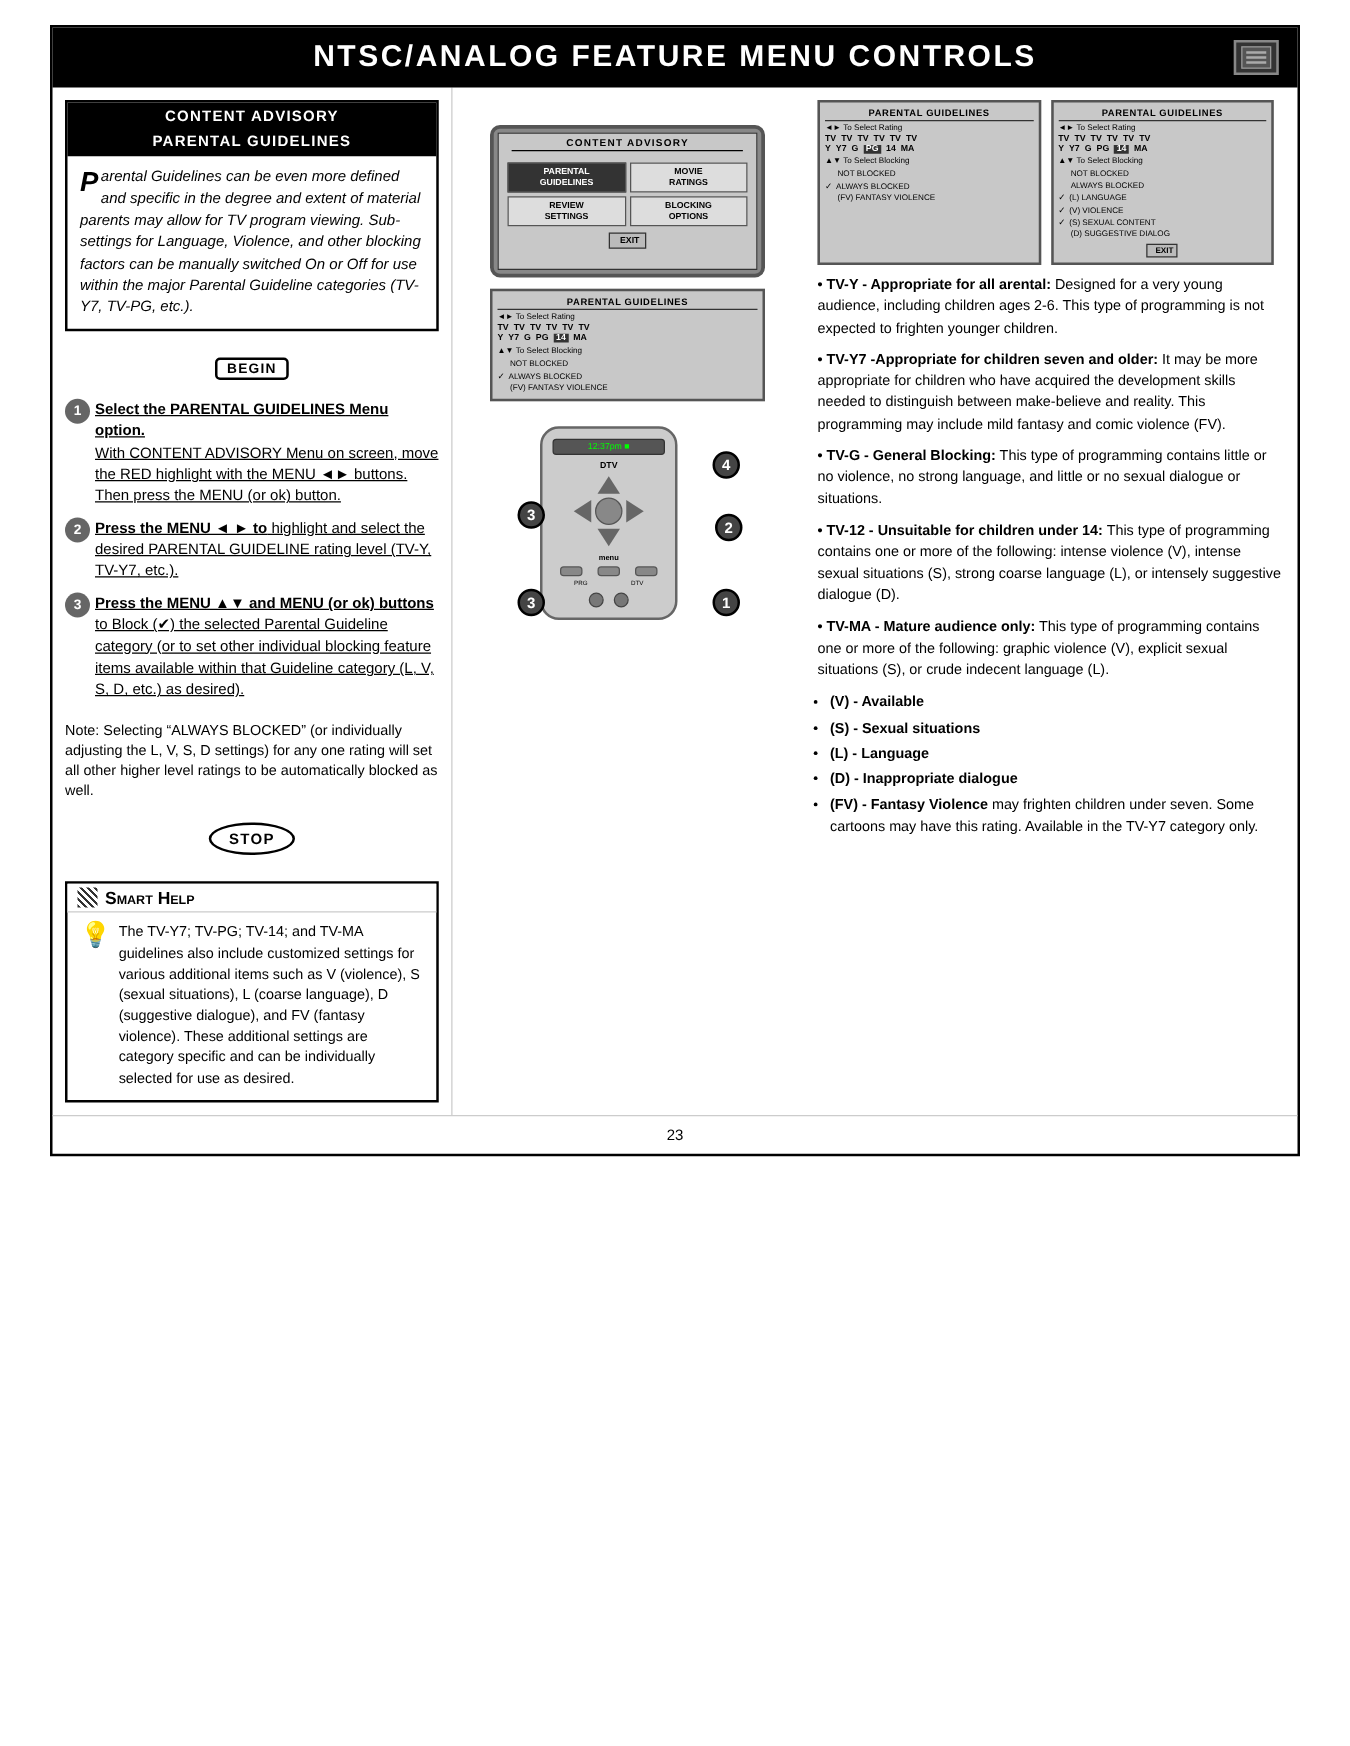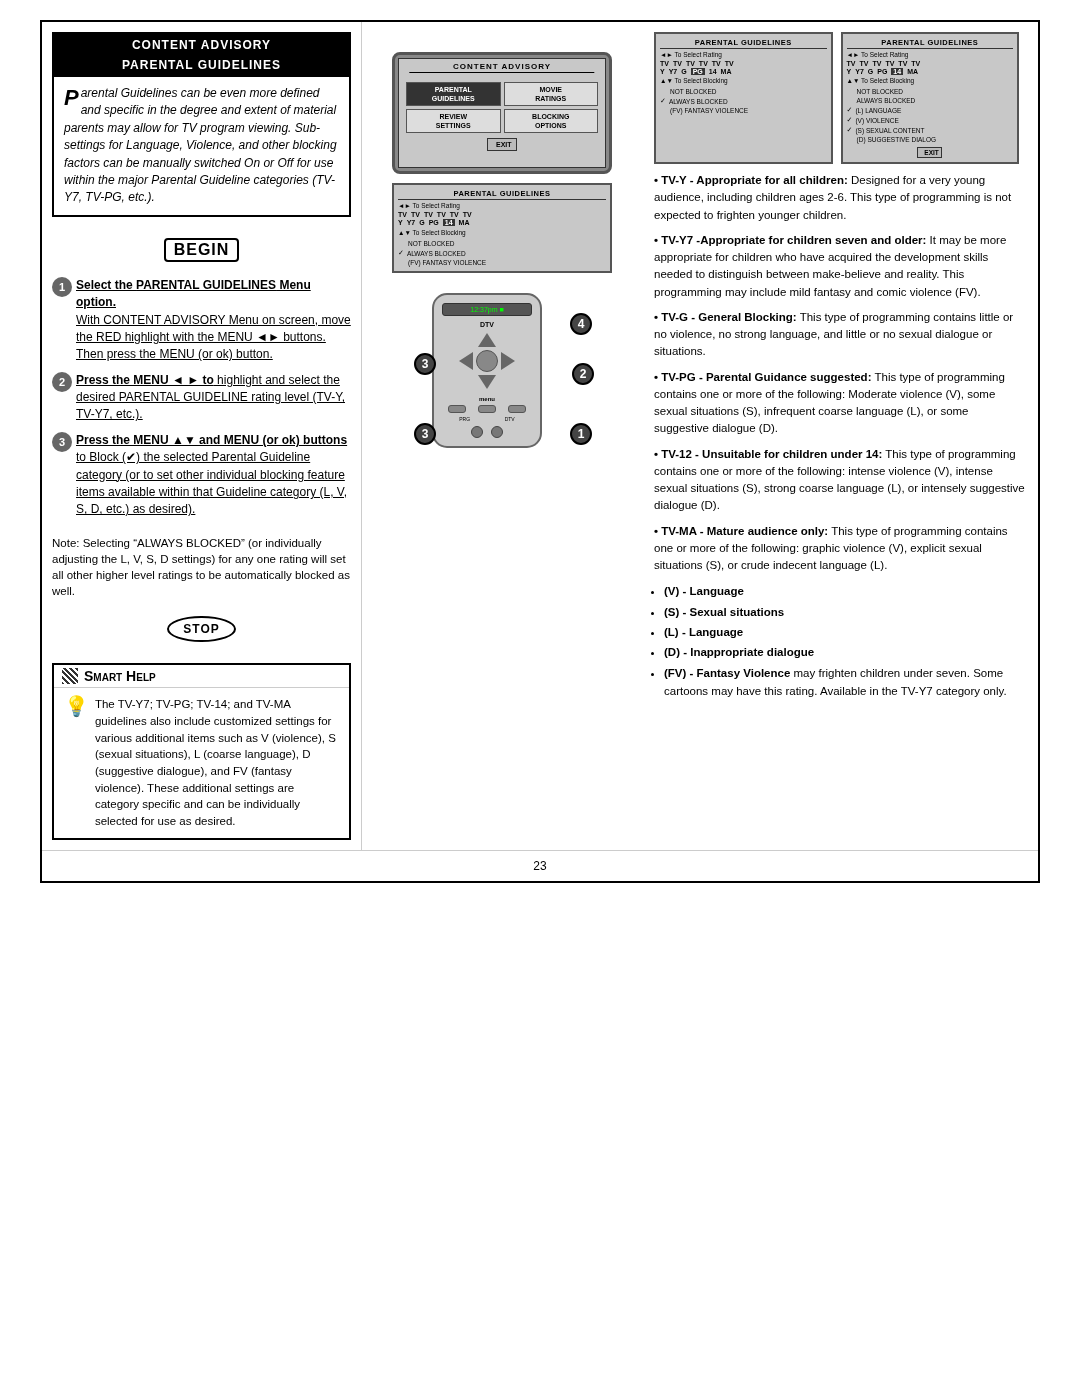--- a/index.html
+++ b/index.html
@@ -120,21 +120,21 @@
       margin-right: 2px;
       margin-top: 2px;
     }
 
     
     .begin-badge, .stop-badge {
       display: inline-block;
       border: 2px solid #000;
       border-radius: 4px;
       padding: 1px 8px;
-      font-size: 16px;
+      font-size: 11px;
       font-weight: bold;
       letter-spacing: 1px;
       text-transform: uppercase;
       margin: 6px auto;
       text-align: center;
     }
     .badge-row {
       text-align: center;
       margin: 5px 0;
     }
@@ -400,20 +400,32 @@
       font-weight: bold;
       margin-right: 4px;
       flex-shrink: 0;
     }
   </style>
 </head>
 <body>
 
 <div class="page-wrapper">
 
+  <div class="page-header">
+    <span style="font-variant: small-caps; font-size: 24px; letter-spacing: 2px;">NTSC/A​NALOG F​EATURE M​ENU C​ONTROLS</span>
+    <div class="header-icon">
+      <div class="header-icon-inner">
+        <div class="header-icon-lines">
+          <div class="header-icon-line"></div>
+          <div class="header-icon-line"></div>
+          <div class="header-icon-line"></div>
+        </div>
+      </div>
+    </div>
+  </div>
 
   <div class="main-content">
 
     <div class="left-column">
 
       <div class="content-advisory-box">
         <div class="content-advisory-header">CONTENT ADVISORY</div>
         <div class="content-advisory-subheader">PARENTAL GUIDELINES</div>
         <div class="content-advisory-body">
           <span class="drop-cap">P</span>
@@ -628,42 +640,39 @@
             <div class="pg-blocking-item checked">(V) VIOLENCE</div>
             <div class="pg-blocking-item checked">(S) SEXUAL CONTENT</div>
             <div class="pg-blocking-item unchecked">(D) SUGGESTIVE DIALOG</div>
           </div>
           <div class="pg-exit">EXIT</div>
         </div>
       </div>
 
       <div class="right-descriptions">
         <p>
-          <b>• TV-Y - Appropriate for all children:</b>
+          <b>• TV-Y - Appropriate for all arental:</b>
           
           Designed for a very young audience, including children ages 2-6. This type of programming is not expected to frighten younger children.
         </p>
         <p>
           <b>• TV-Y7 -Appropriate for children seven and older:</b> It may be more appropriate for children who have acquired the development skills needed to distinguish between make-believe and reality. This programming may include mild fantasy and comic violence (FV).
         </p>
         <p>
           <b>• TV-G - General Blocking:</b> This type of programming contains little or no violence, no strong language, and little or no sexual dialogue or situations.
         </p>
         <p>
-          <b>• TV-PG - Parental Guidance suggested:</b> This type of programming contains one or more of the following: Moderate violence (V), some sexual situations (S), infrequent coarse language (L), or some suggestive dialogue (D).
-        </p>
-        <p>
           <b>• TV-12 - Unsuitable for children under 14:</b> This type of programming contains one or more of the following: intense violence (V), intense sexual situations (S), strong coarse language (L), or intensely suggestive dialogue (D).
         </p>
         <p>
           <b>• TV-MA - Mature audience only:</b> This type of programming contains one or more of the following: graphic violence (V), explicit sexual situations (S), or crude indecent language (L).
         </p>
 
         <ul class="bullet-list">
-          <li><b>(V) - Language</b></li>
+          <li><b>(V) - Available</b></li>
           <li><b>(S) - Sexual situations</b></li>
           <li><b>(L) - Language</b></li>
           <li><b>(D) - Inappropriate dialogue</b></li>
           <li><b>(FV) - Fantasy Violence</b> may frighten children under seven. Some cartoons may have this rating. Available in the TV-Y7 category only.</li>
         </ul>
       </div>
 
     </div>
 
   </div>

